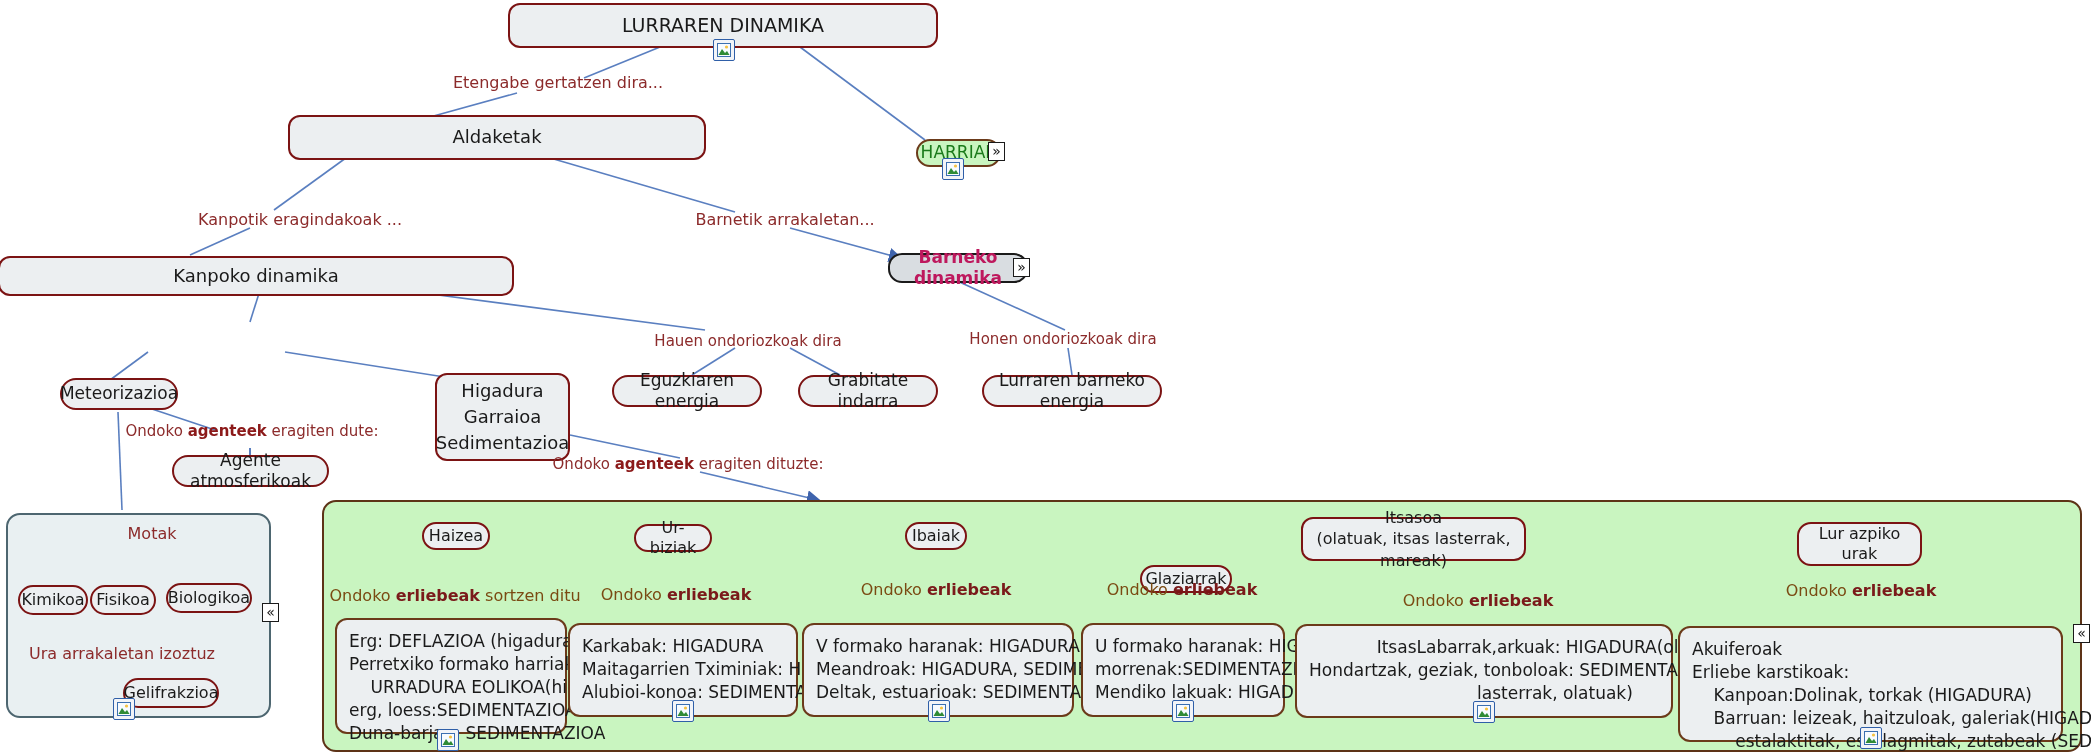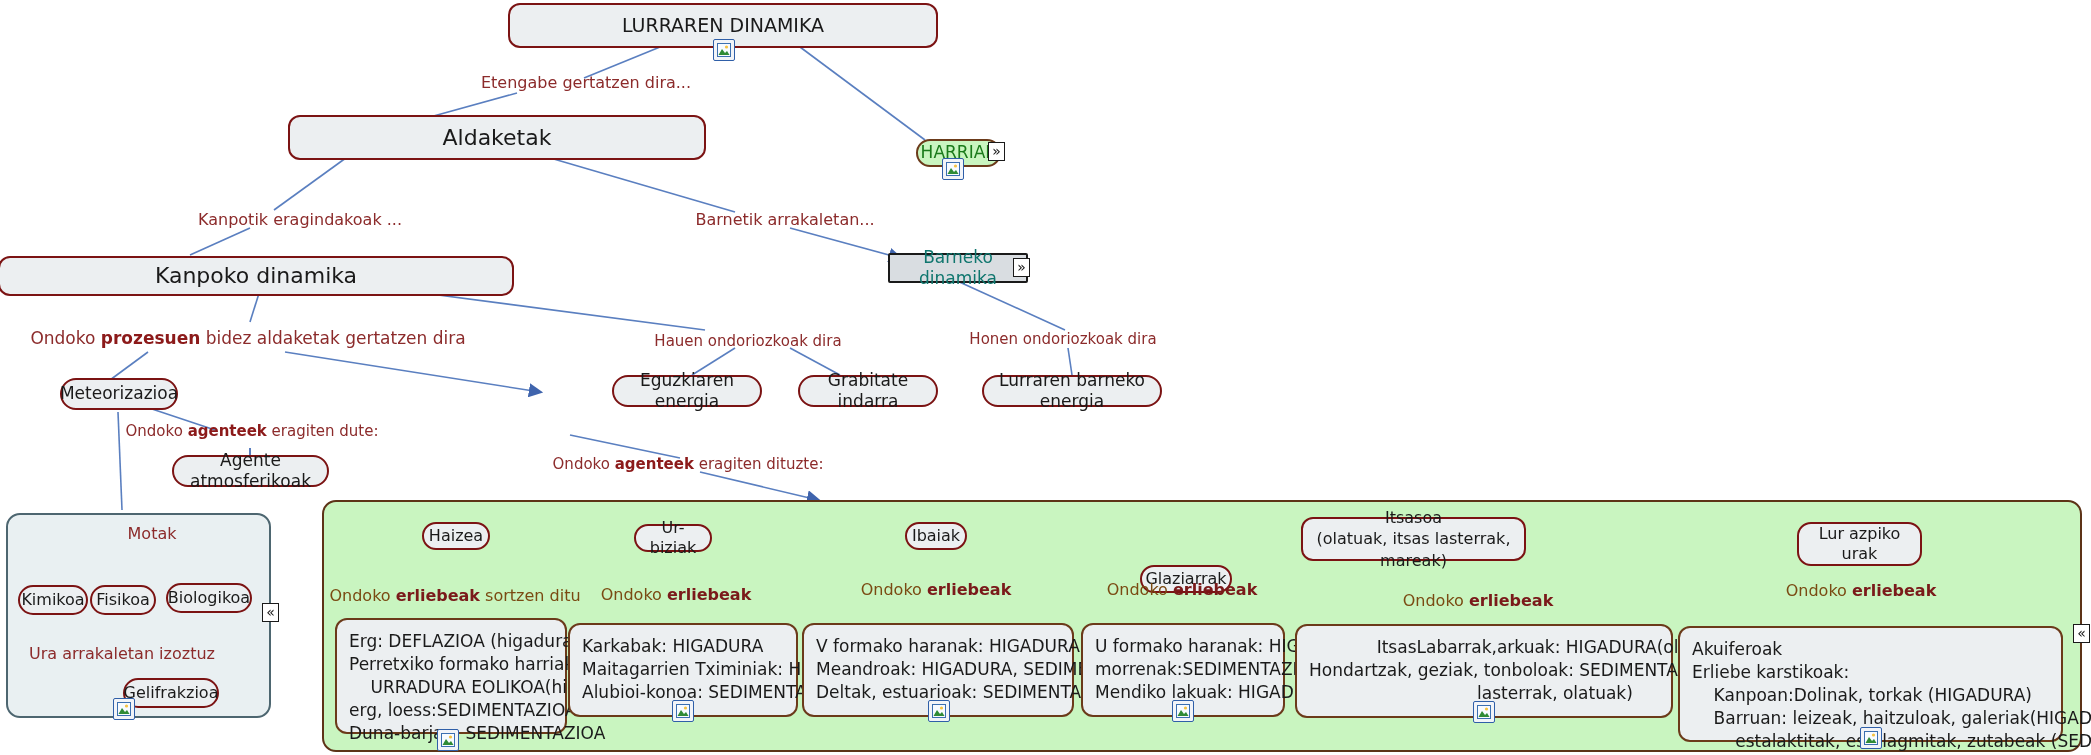--- a/index.html
+++ b/index.html
@@ -14,32 +14,32 @@
   
   .node{
     position:absolute;
     box-sizing:border-box;
     display:flex;align-items:center;justify-content:center;
     text-align:center;
     border-radius:12px;
     background:#eceff1;
     border:2px solid #7b1313;
     color:#1a1a1a;
-    font-size:22px;
+    font-size:18px;
     line-height:1.25;
     padding:4px 10px;
     white-space:pre-line;
   }
   .node.small{font-size:17px;border-radius:14px;}
   .node.green{
     background:#c9f5c0;border:2px solid #6b3a1a;color:#1a7a1a;
     font-weight:normal;
   }
   .node.silver{
-    background:#d9dde1;border:2px solid #1a1a1a;border-radius:2px;color:#0f766e;
+    background:#d9dde1;border:2px solid #1a1a1a;border-radius:14px;color:#be185d;font-weight:bold;
   }
   .node.textbox{
     justify-content:flex-start;align-items:flex-start;
     text-align:left;
     border:2px solid #6b3a1a;
     border-radius:12px;
     padding:10px 12px;
     font-size:17px;
     line-height:1.35;
     white-space:pre;
@@ -205,20 +205,25 @@
     <span>Barneko dinamika</span>
   </div>
   <div class="chev" style="left:1013px;top:258px;">
     <span>»</span>
   </div>
 
   <div class="node small" style="left:60px;top:378px;width:118px;height:32px;border-radius:16px;">
     <span>Meteorizazioa</span>
   </div>
 
+  <div class="node center" style="left:435px;top:373px;width:135px;height:88px;line-height:1.45;">
+    <span>Higadura
+Garraioa
+Sedimentazioa</span>
+  </div>
 
   <div class="node small" style="left:172px;top:455px;width:157px;height:32px;border-radius:16px;">
     <span>Agente atmosferikoak</span>
   </div>
 
   <div class="node small" style="left:612px;top:375px;width:150px;height:32px;border-radius:16px;">
     <span>Eguzkiaren energia</span>
   </div>
 
   <div class="node small" style="left:798px;top:375px;width:140px;height:32px;border-radius:16px;">
@@ -379,35 +384,32 @@
         estalaktitak, estalagmitak, zutabeak (SEDIMENTAZIOA)</span>
   </div>
   <div class="imgicon" style="left:1860px;top:727px;">
     <svg width="14" height="14" viewBox="0 0 14 14">
         <rect x="0.5" y="0.5" width="13" height="13" fill="#f7fbff" stroke="#3b6fb0"></rect>
         <circle cx="9.5" cy="4" r="1.6" fill="#f5c242"></circle>
         <path d="M1.5 12 L5 6 L8 10 L10 8 L12.5 12 Z" fill="#2f8b35"></path>
       </svg>
   </div>
 
-  <div class="linklabel center" style="left:558px;top:73px;margin-left:28px;">
+  <div class="linklabel center" style="left:558px;top:73px;">
     <span>Etengabe gertatzen dira...</span>
   </div>
 
   <div class="linklabel center" style="left:300px;top:210px;">
     <span>Kanpotik eragindakoak ...</span>
   </div>
 
   <div class="linklabel center" style="left:785px;top:210px;">
     <span>Barnetik arrakaletan...</span>
   </div>
 
-  <div class="linklabel center" style="left:248px;top:328px;font-size:17px;">
-    <span>Ondoko </span><b>prozesuen</b><span> bidez aldaketak gertatzen dira</span>
-  </div>
 
   <div class="linklabel center" style="left:252px;top:422px;font-size:15px;">
     <span>Ondoko </span><b>agenteek</b><span> eragiten dute:</span>
   </div>
 
   <div class="linklabel center" style="left:688px;top:455px;font-size:15px;">
     <span>Ondoko </span><b>agenteek</b><span> eragiten dituzte:</span>
   </div>
 
   <div class="linklabel center" style="left:748px;top:332px;font-size:15px;">

